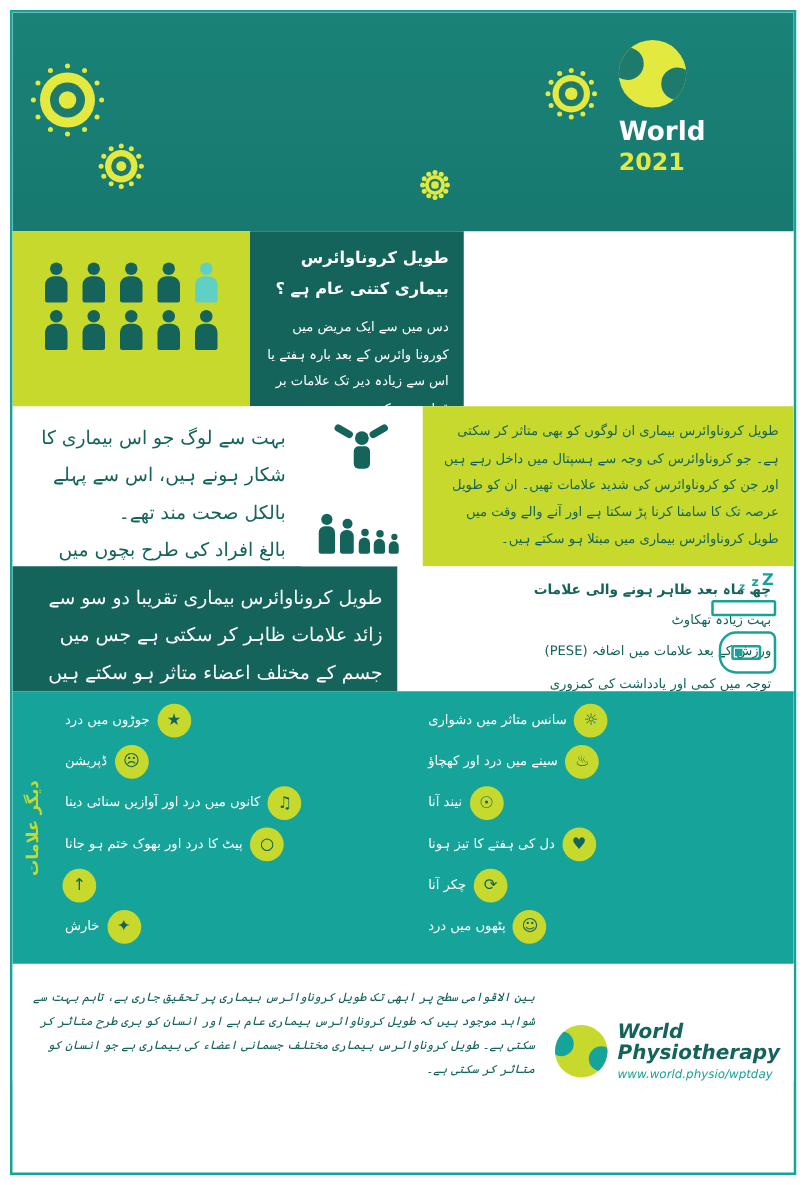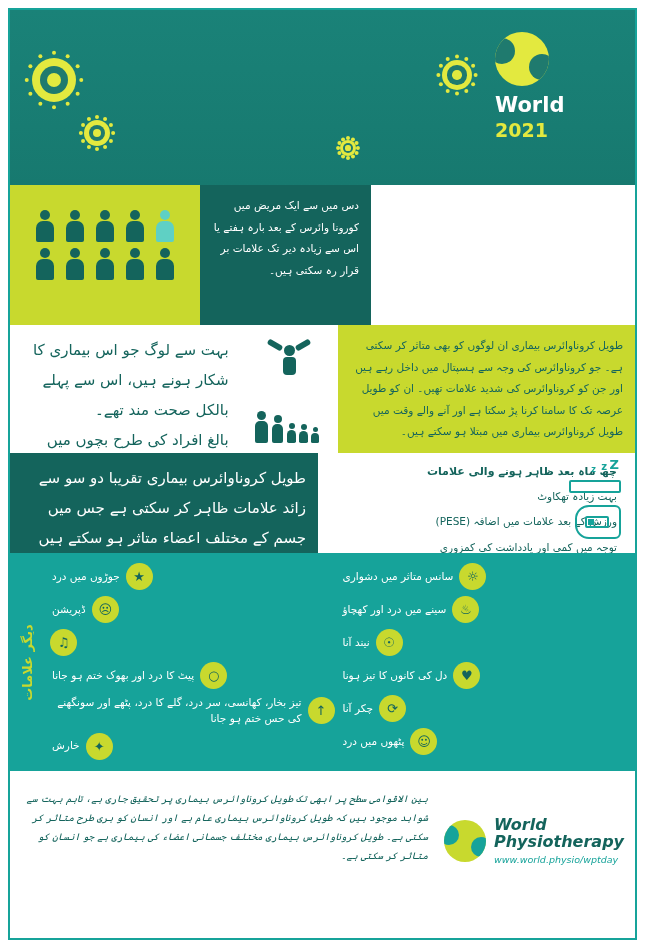--- a/index.html
+++ b/index.html
@@ -341,20 +341,21 @@
               <span class="head"></span>
               <span class="body"></span>
             </div>
         <div class="person">
               <span class="head"></span>
               <span class="body"></span>
             </div>
       </div>
     </div>
     <div class="blk dteal s1c rtl">
+      <div class="t13" style="margin-bottom:8px">طویل کروناوائرس بیماری کتنی عام ہے ؟</div>
       <div class="t11">دس میں سے ایک مریض میں کورونا وائرس کے بعد بارہ ہفتے یا اس سے زیادہ دیر تک علامات بر قرار رہ سکتی ہیں۔</div>
     </div>
   </div>
 
   <div class="row sec2">
     <div class="blk white s2a rtl t12" style="white-space:pre-line">بہت سے لوگ جو اس بیماری کا شکار ہونے ہیں، اس سے پہلے بالکل صحت مند تھے۔
 بالغ افراد کی طرح بچوں میں بھی طویل کروناوائرس بیماری کی علامات ہو سکتی ہیں۔</div>
     <div class="s2b">
       <div class="fig-arms">
         <span class="h"></span>
@@ -418,28 +419,28 @@
         <div class="sym-row">
               <span class="sym-ico">★</span>
               <span class="txt">جوڑوں میں درد</span>
             </div>
         <div class="sym-row">
               <span class="sym-ico">☹</span>
               <span class="txt">ڈپریشن</span>
             </div>
         <div class="sym-row">
               <span class="sym-ico">♫</span>
+              <span class="txt">کانوں میں درد اور آوازیں سنائی دینا</span>
             </div>
         <div class="sym-row">
               <span class="sym-ico">○</span>
               <span class="txt">پیٹ کا درد اور بھوک ختم ہو جانا</span>
             </div>
         <div class="sym-row">
               <span class="sym-ico">↑</span>
-              <span class="txt">تیز بخار، کھانسی، سر درد، گلے کا درد، پٹھے اور سونگھنے کی حس ختم ہو جانا</span>
             </div>
         <div class="sym-row">
               <span class="sym-ico">✦</span>
               <span class="txt">خارش</span>
             </div>
       </div>
       <div class="sym-col">
         <div class="sym-row">
               <span class="sym-ico">☼</span>
               <span class="txt">سانس متاثر میں دشواری</span>
@@ -447,21 +448,21 @@
         <div class="sym-row">
               <span class="sym-ico">♨</span>
               <span class="txt">سینے میں درد اور کھچاؤ</span>
             </div>
         <div class="sym-row">
               <span class="sym-ico">☉</span>
               <span class="txt">نیند آنا</span>
             </div>
         <div class="sym-row">
               <span class="sym-ico">♥</span>
-              <span class="txt">دل کی کانوں کا تیز ہونا</span>
+              <span class="txt">دل کی ہفتے کا تیز ہونا</span>
             </div>
         <div class="sym-row">
               <span class="sym-ico">⟳</span>
               <span class="txt">چکر آنا</span>
             </div>
         <div class="sym-row">
               <span class="sym-ico">☺</span>
               <span class="txt">پٹھوں میں درد</span>
             </div>
       </div>

